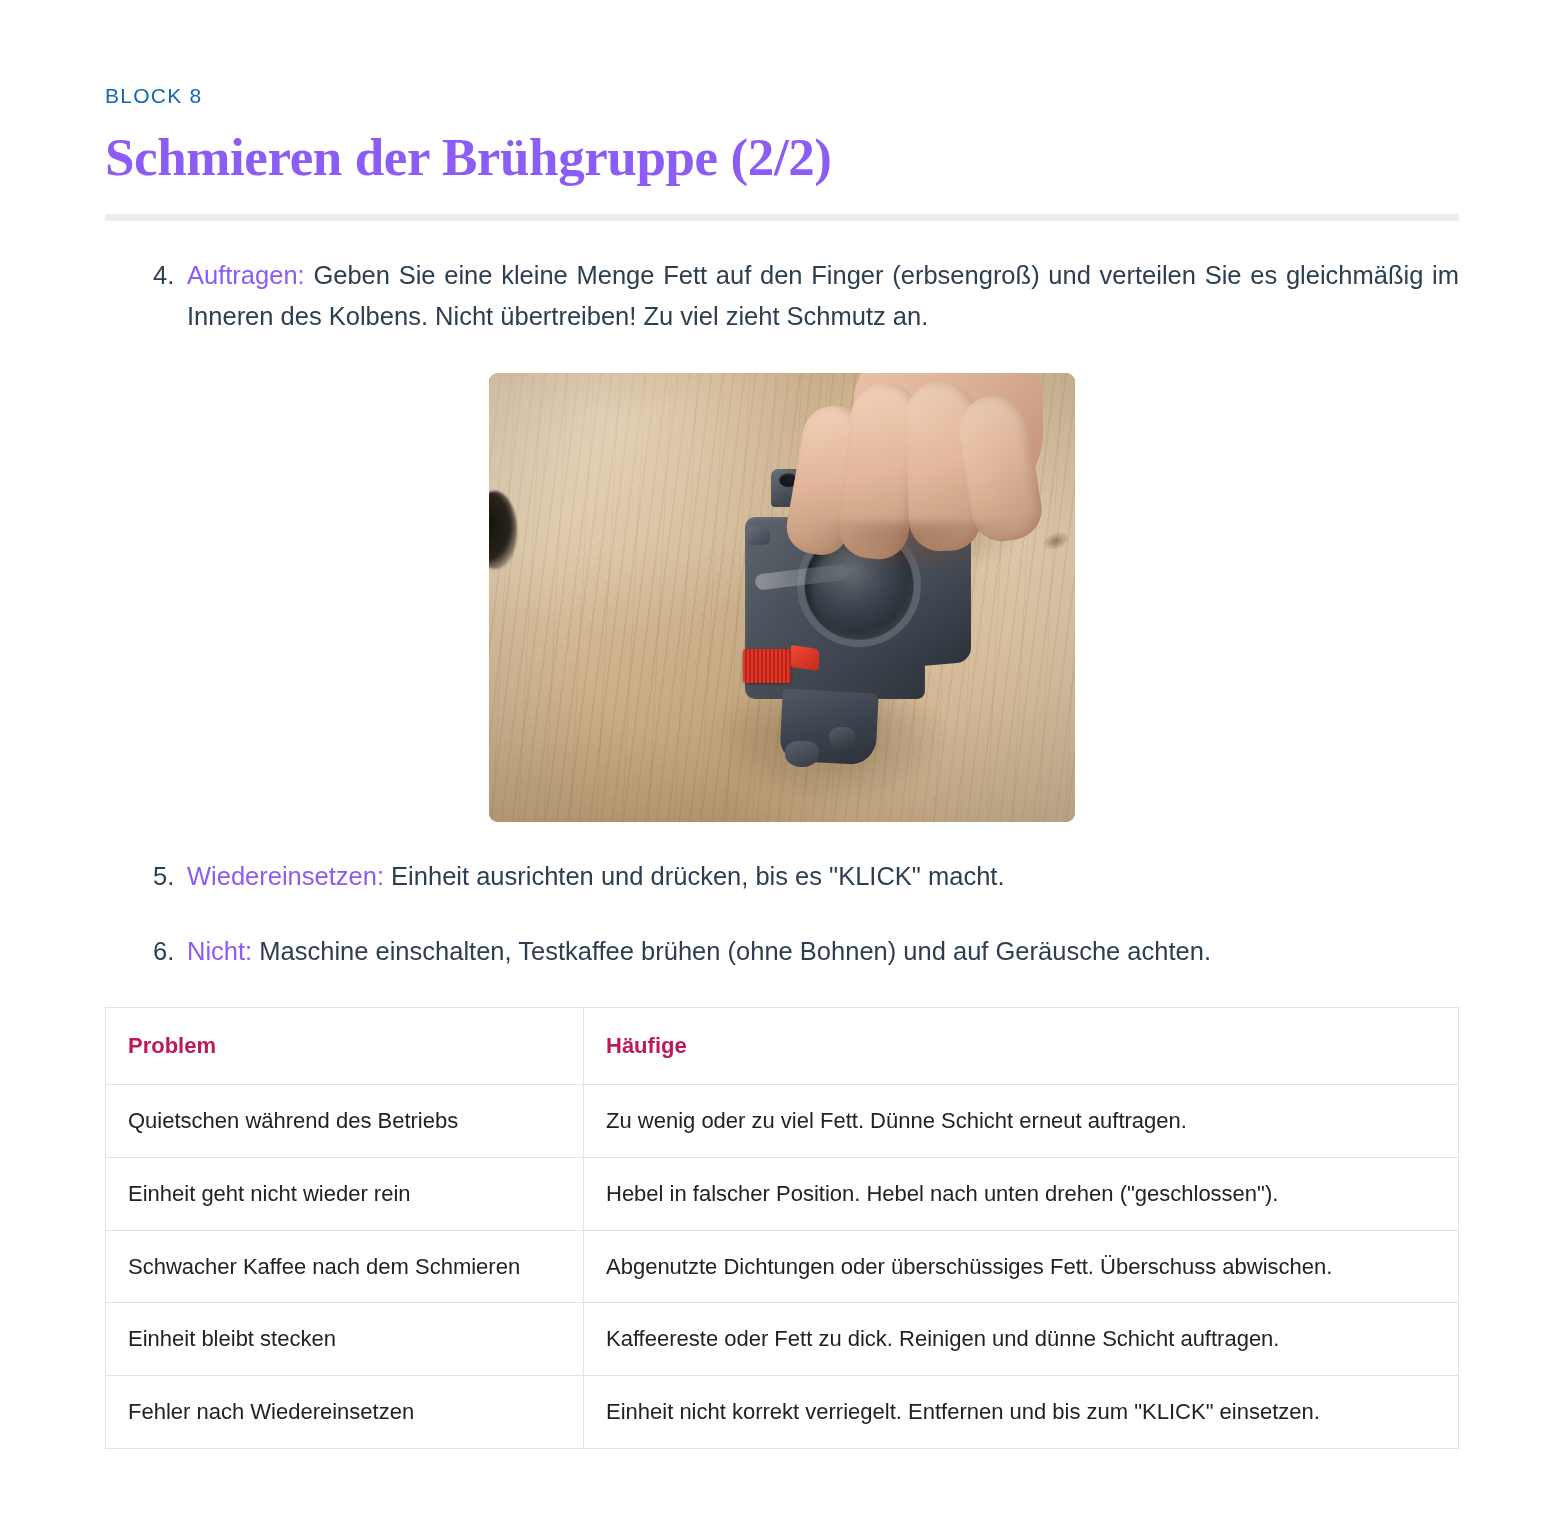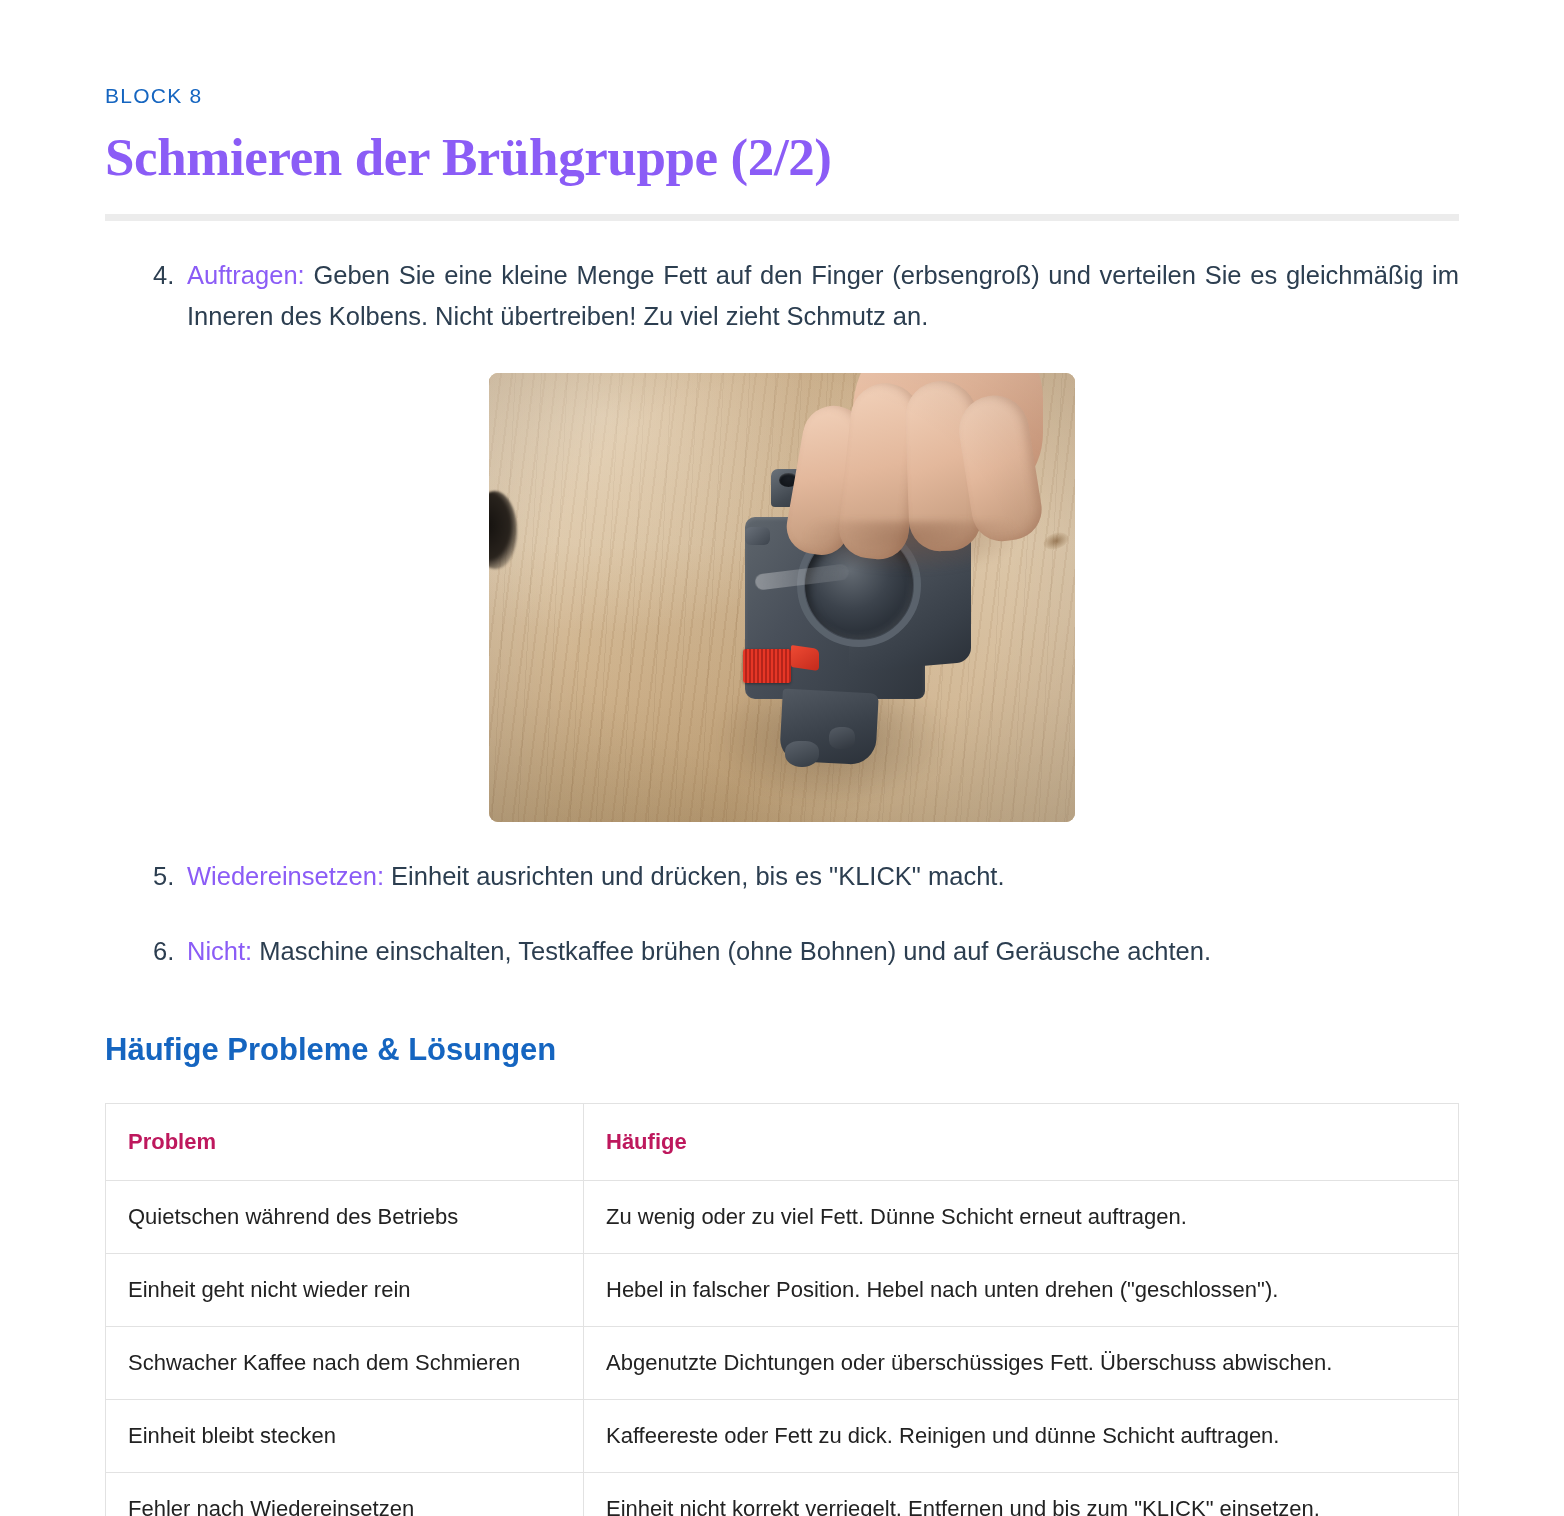--- a/index.html
+++ b/index.html
@@ -437,21 +437,20 @@
     <li class="step no-justify">
       <span class="step-num">5.</span><span class="step-label">Wiedereinsetzen:</span><span> Einheit ausrichten und drücken, bis es "KLICK" macht.</span>
     </li>
 
     <li class="step no-justify">
       <span class="step-num">6.</span><span class="step-label">Nicht:</span><span> Maschine einschalten, Testkaffee brühen (ohne Bohnen) und auf Geräusche achten.</span>
     </li>
 
   </ol>
 
-  <h2 class="section-heading">Häufige Probleme &amp; Lösungen</h2>
 
   <div class="table-wrap">
     <table class="issues">
       <colgroup>
         <col class="col-problem">
         <col class="col-solution">
       </colgroup>
       <thead>
         <tr>
           <th>Problem</th>

